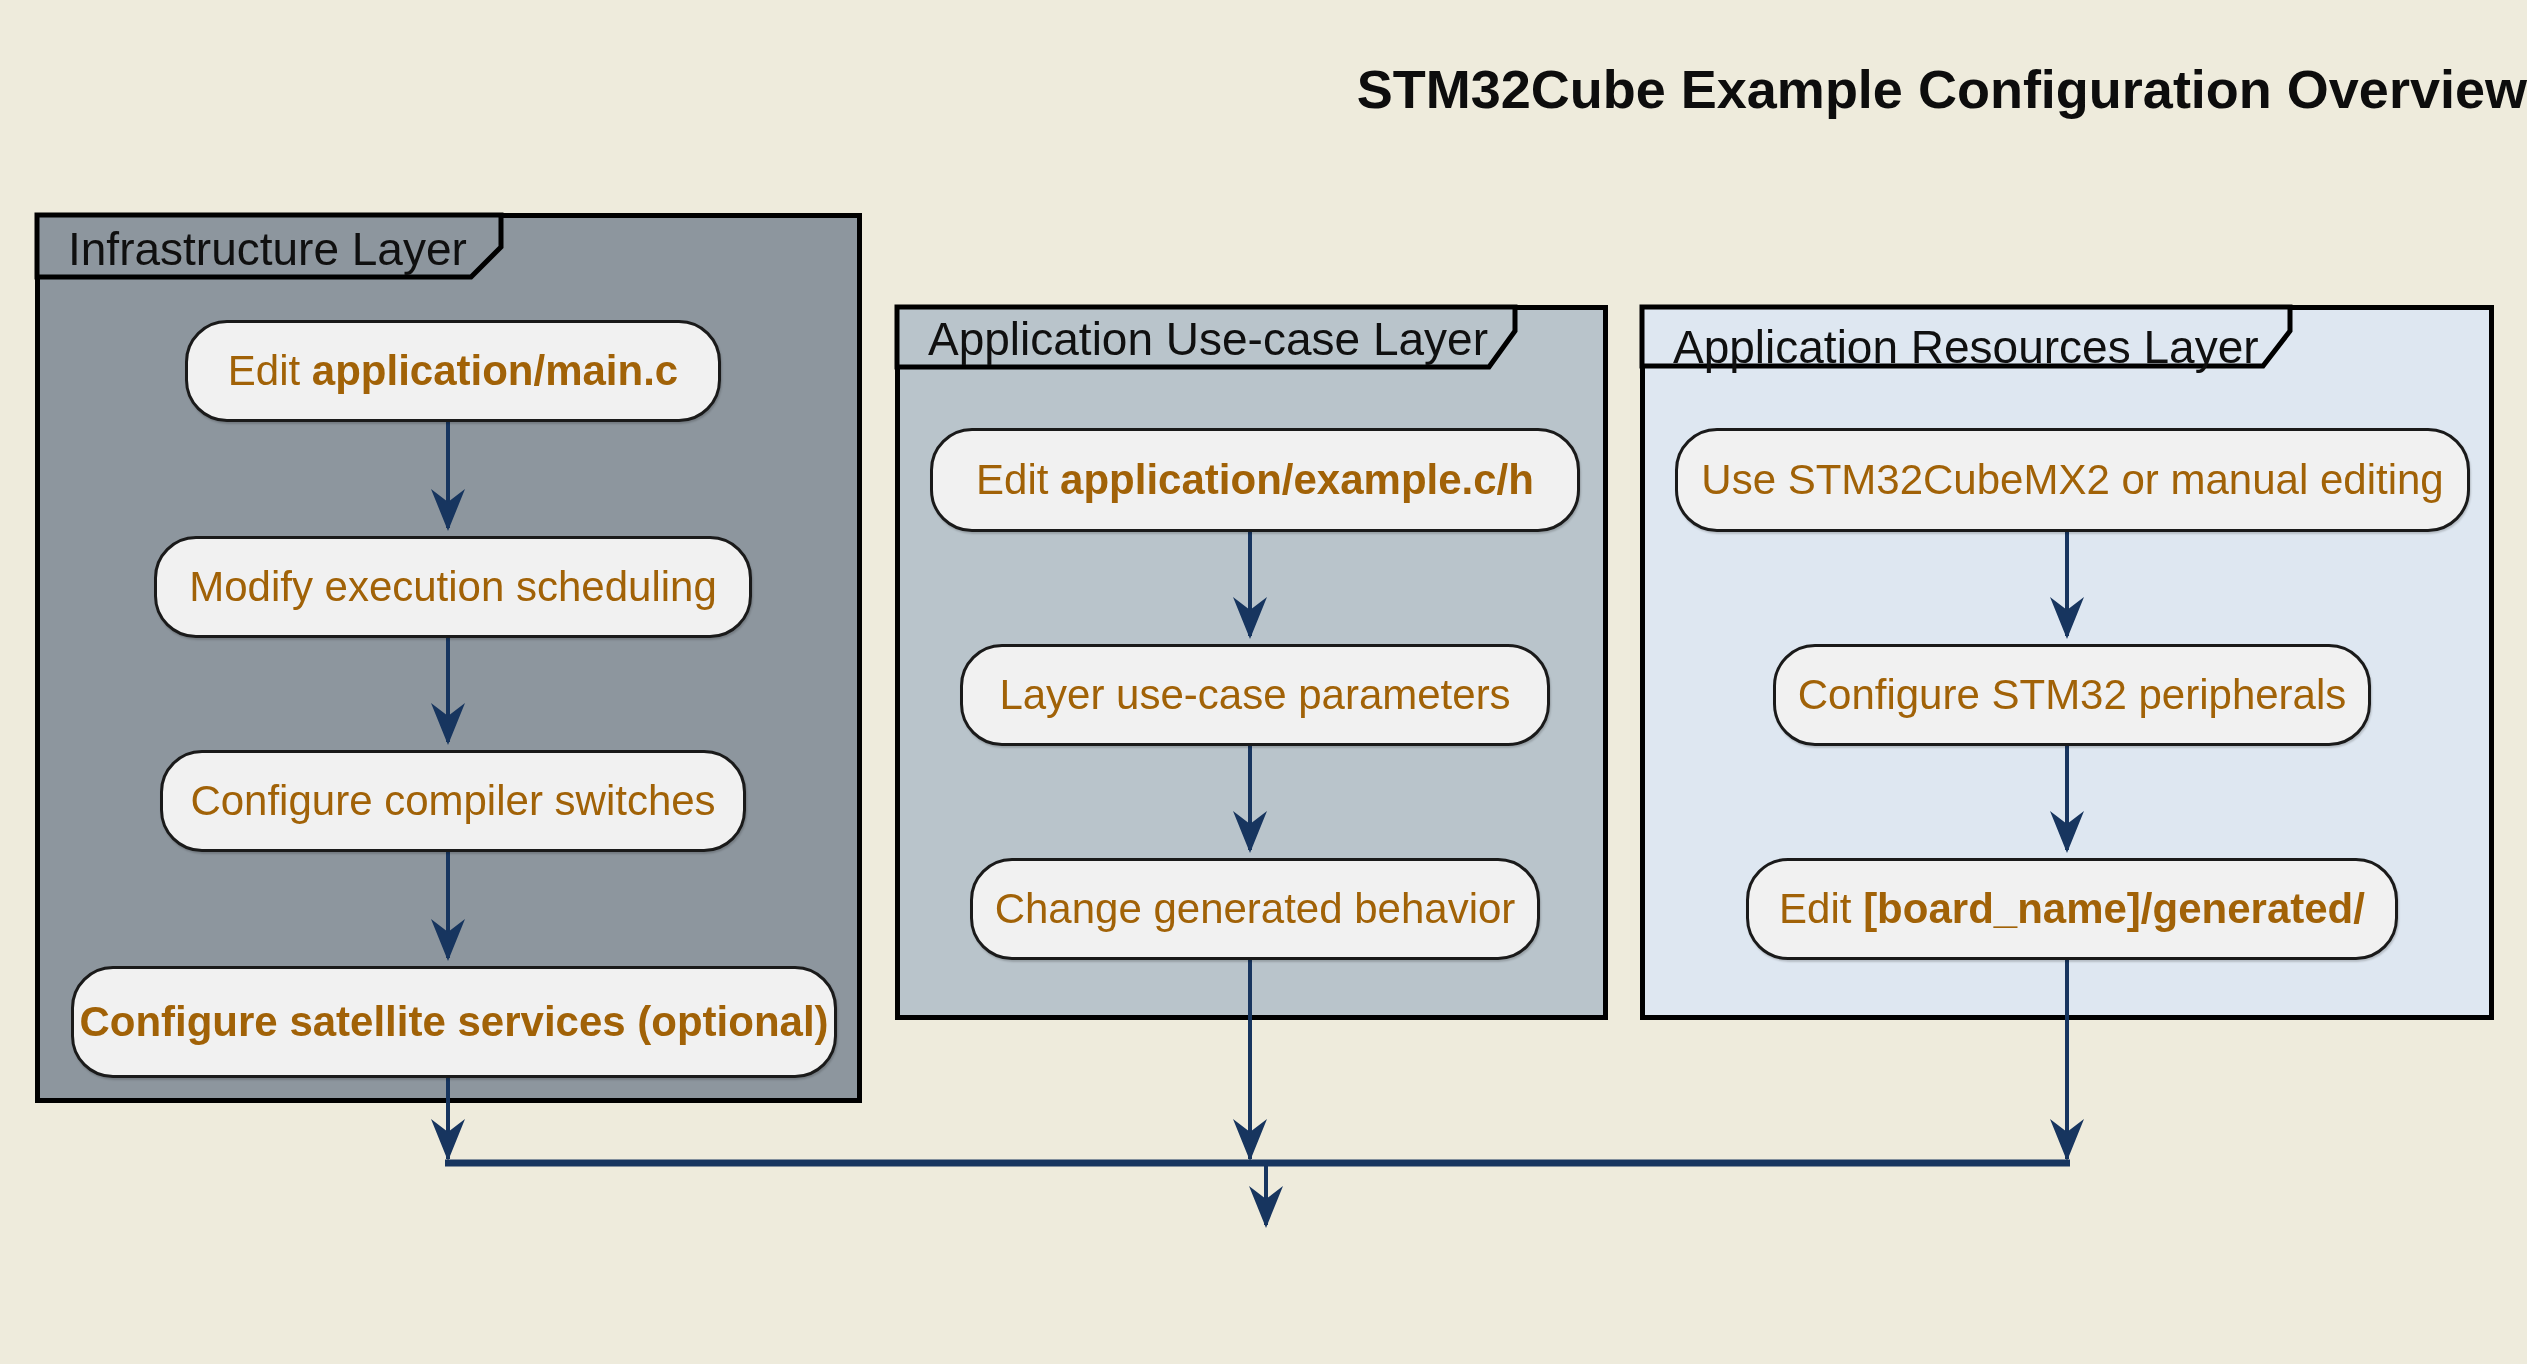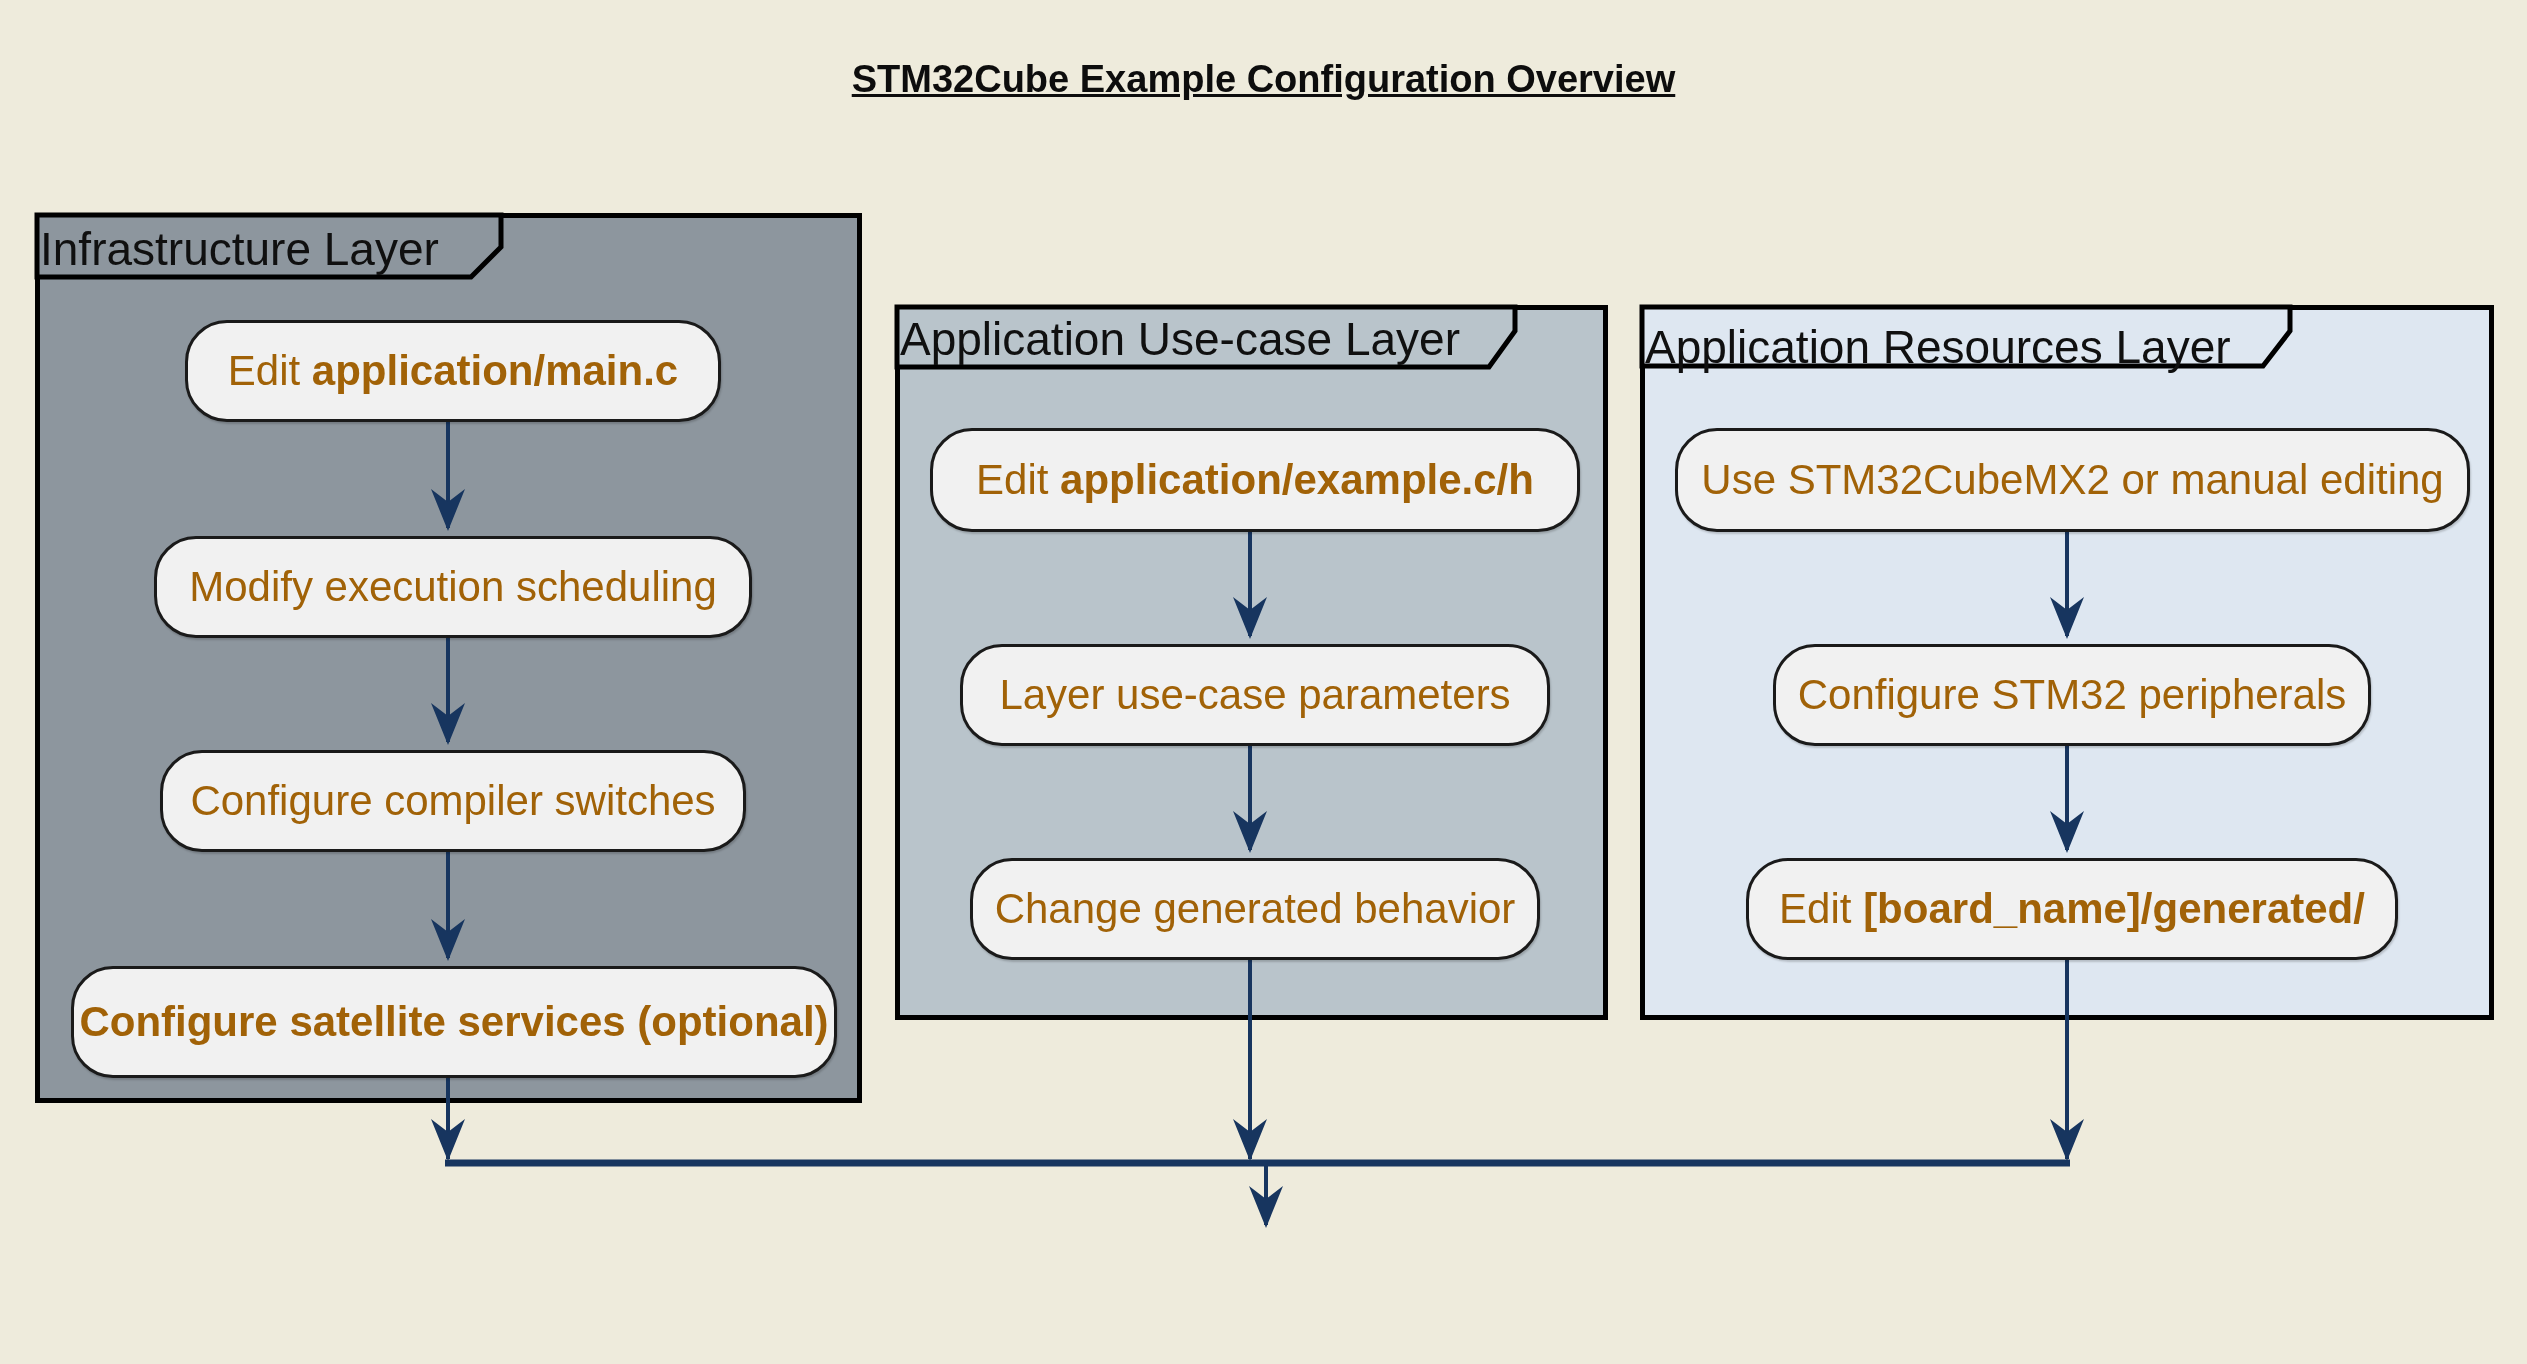--- a/index.html
+++ b/index.html
@@ -2,28 +2,28 @@
 <html style="--bg: #EEEBDC; --infra: #8D969E; --usecase: #B9C4CB; --resources: #DEE7F1; --node: #F1F1F1; --nodeborder: #1A1A1A; --boxborder: #000000; --arrow: #17355F; --text: #111111;"><head>
 <meta charset="utf-8">
 <style>
   :root{
     --bg:#EEEBDC; --infra:#8D969E; --usecase:#B9C4CB; --resources:#DEE7F1;
     --node:#F1F1F1; --nodeborder:#1A1A1A; --boxborder:#000000; --arrow:#17355F; --text:#111111;
   }
   html,body{margin:0;padding:0;background:var(--bg);}
   .canvas{position:relative;width:2527px;height:1364px;background:var(--bg);
           font-family:"Liberation Sans",sans-serif;color:var(--text);overflow:hidden;}
-  .title{position:absolute;left:0;top:58px;width:100%;text-align:center;
-         font-size:38px;font-weight:bold;color:#0d0d0d;text-decoration:underline;}
+  .title{position:absolute;left:0;top:58px;width:100%;text-align:right;
+         font-size:54px;font-weight:bold;color:#0d0d0d;}
   .layer{position:absolute;border:5px solid var(--boxborder);box-sizing:border-box;}
   .layer-infra{background:var(--infra);}
   .layer-usecase{background:var(--usecase);}
   .layer-resources{background:var(--resources);}
   .layer-label{position:absolute;z-index:3;display:flex;align-items:center;
-               padding-left:0;font-size:46px;color:#101010;box-sizing:border-box;}
+               padding-left:28px;font-size:46px;color:#101010;box-sizing:border-box;}
   .layer-label .txt{white-space:nowrap;}
   svg.arrows{position:absolute;left:0;top:0;pointer-events:none;}
   .node{position:absolute;z-index:3;background:var(--node);border:3px solid var(--nodeborder);
         border-radius:42px;display:flex;align-items:center;justify-content:center;
         font-size:42px;color:#a16207;box-sizing:border-box;
         box-shadow:1px 2px 2px rgba(0,0,0,0.18);}
   .node .txt{white-space:nowrap;}
   .node b{font-weight:bold;}
 </style>
 </head>

